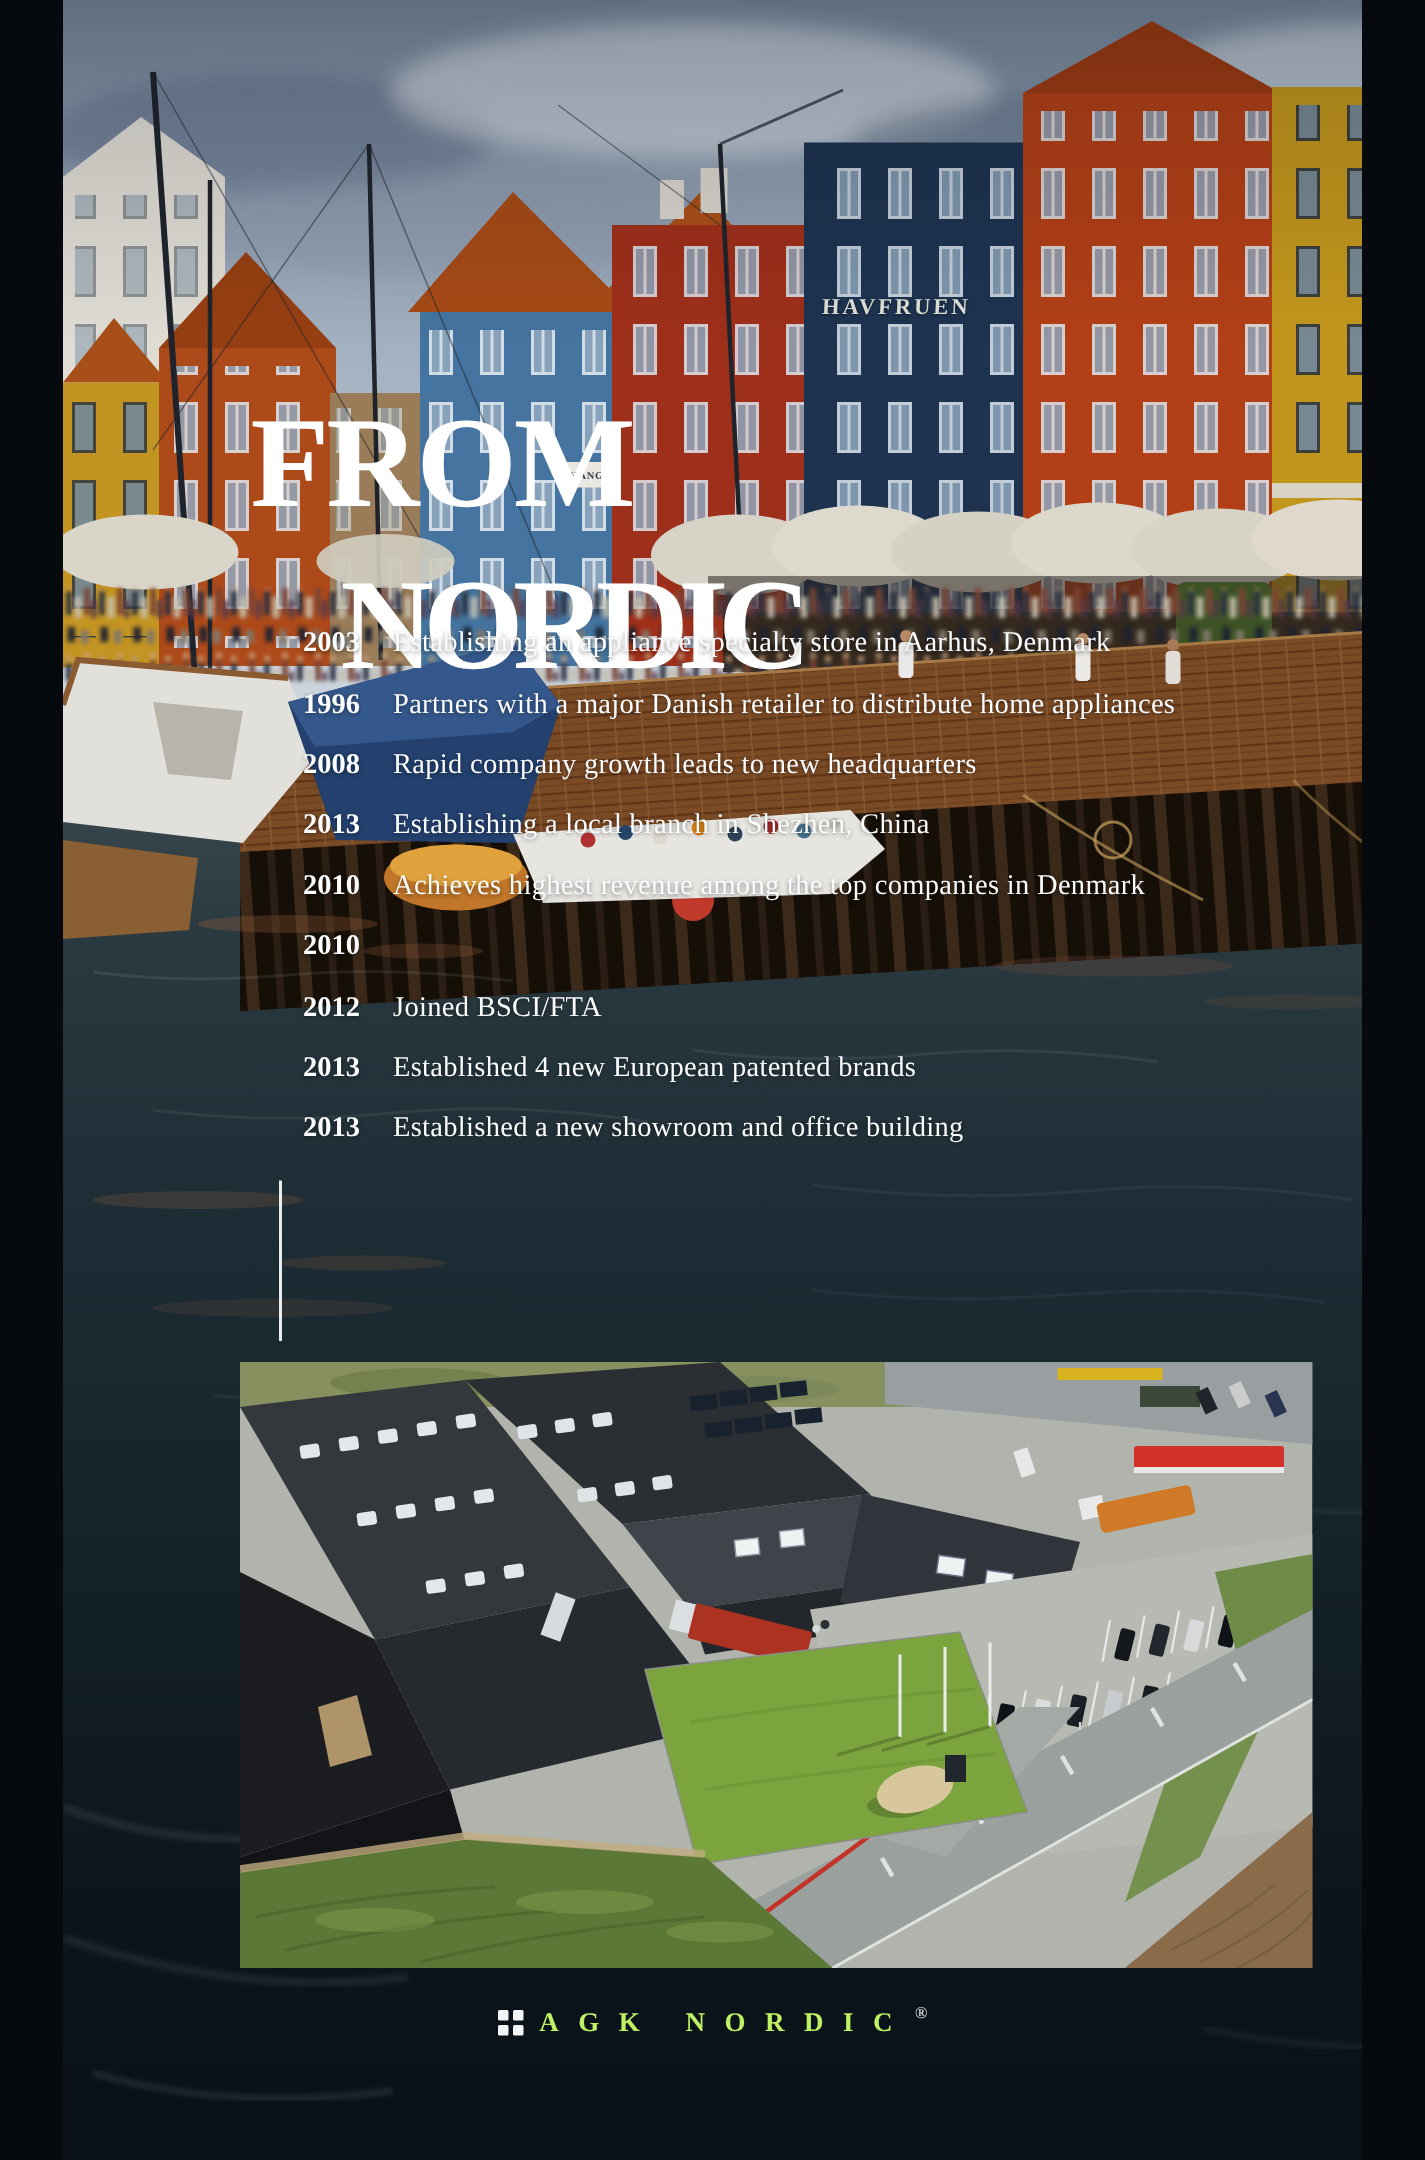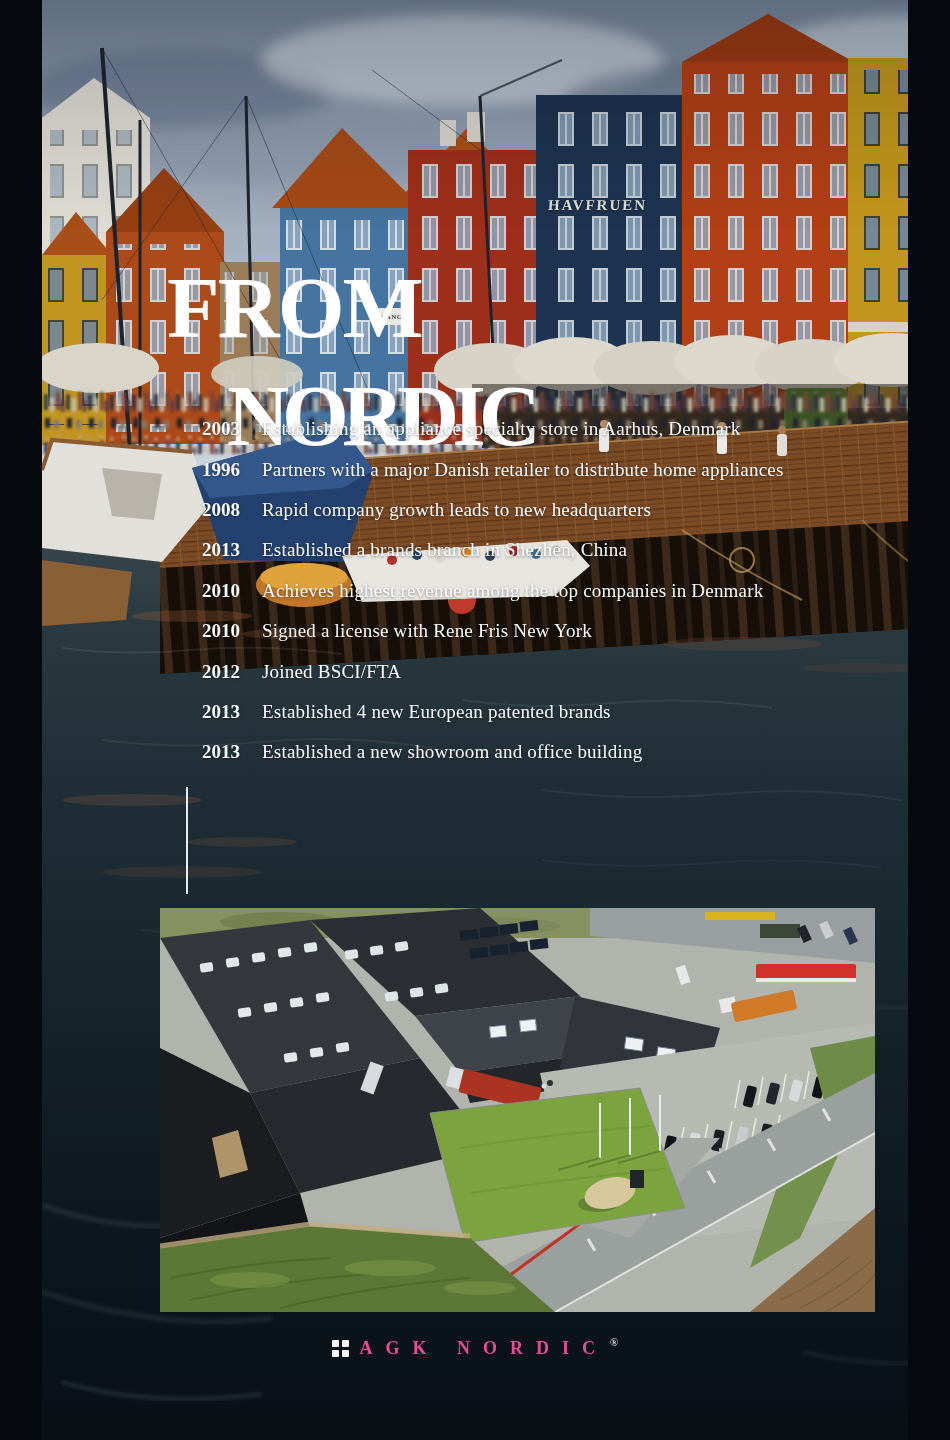--- a/index.html
+++ b/index.html
@@ -24,21 +24,21 @@
   .t-year{flex:0 0 60px;font-size:19px;font-weight:700;}
   .t-text{font-size:19px;font-weight:400;letter-spacing:.2px;white-space:nowrap;}
   .divider{position:absolute;left:144px;top:787px;width:2px;height:107px;z-index:10;
     background:rgba(250,252,252,.92);}
   .inset{position:absolute;left:118px;top:908px;width:715px;height:404px;z-index:8;}
   .inset svg{display:block;}
   .logo{position:absolute;left:0;right:0;top:1338px;z-index:10;display:flex;
     align-items:center;justify-content:center;gap:11px;}
   .logo-grid{display:grid;grid-template-columns:7px 7px;grid-template-rows:7px 7px;gap:3px;}
   .logo-grid span{background:#f4f6f6;border-radius:1px;display:block;}
-  .logo-text{color:#ec4899;font-size:18px;font-weight:700;letter-spacing:13px;white-space:nowrap;}
+  .logo-text{color:#bef264;font-size:18px;font-weight:700;letter-spacing:13px;white-space:nowrap;}
   .logo-reg{color:#f4f6f6;font-size:11px;font-weight:400;transform:translateY(-7px);
     display:inline-block;margin-left:-9px;}
 </style>
 </head>
 <body>
 
 <div class="poster">
 
   <svg class="bg-svg" width="950" height="1440" viewBox="0 0 950 1440" aria-hidden="true">
     <defs>
@@ -261,29 +261,28 @@
     <div class="t-row">
       <span class="t-year">1996</span>
       <span class="t-text">Partners with a major Danish retailer to distribute home appliances</span>
     </div>
     <div class="t-row">
       <span class="t-year">2008</span>
       <span class="t-text">Rapid company growth leads to new headquarters</span>
     </div>
     <div class="t-row">
       <span class="t-year">2013</span>
-      <span class="t-text">Established a brands branch in Shezhen, China</span>
+      <span class="t-text">Establishing a local branch in Shezhen, China</span>
     </div>
     <div class="t-row">
       <span class="t-year">2010</span>
       <span class="t-text">Achieves highest revenue among the top companies in Denmark</span>
     </div>
     <div class="t-row">
       <span class="t-year">2010</span>
-      <span class="t-text">Signed a license with Rene Fris New York</span>
     </div>
     <div class="t-row">
       <span class="t-year">2012</span>
       <span class="t-text">Joined BSCI/FTA</span>
     </div>
     <div class="t-row">
       <span class="t-year">2013</span>
       <span class="t-text">Established 4 new European patented brands</span>
     </div>
     <div class="t-row">

